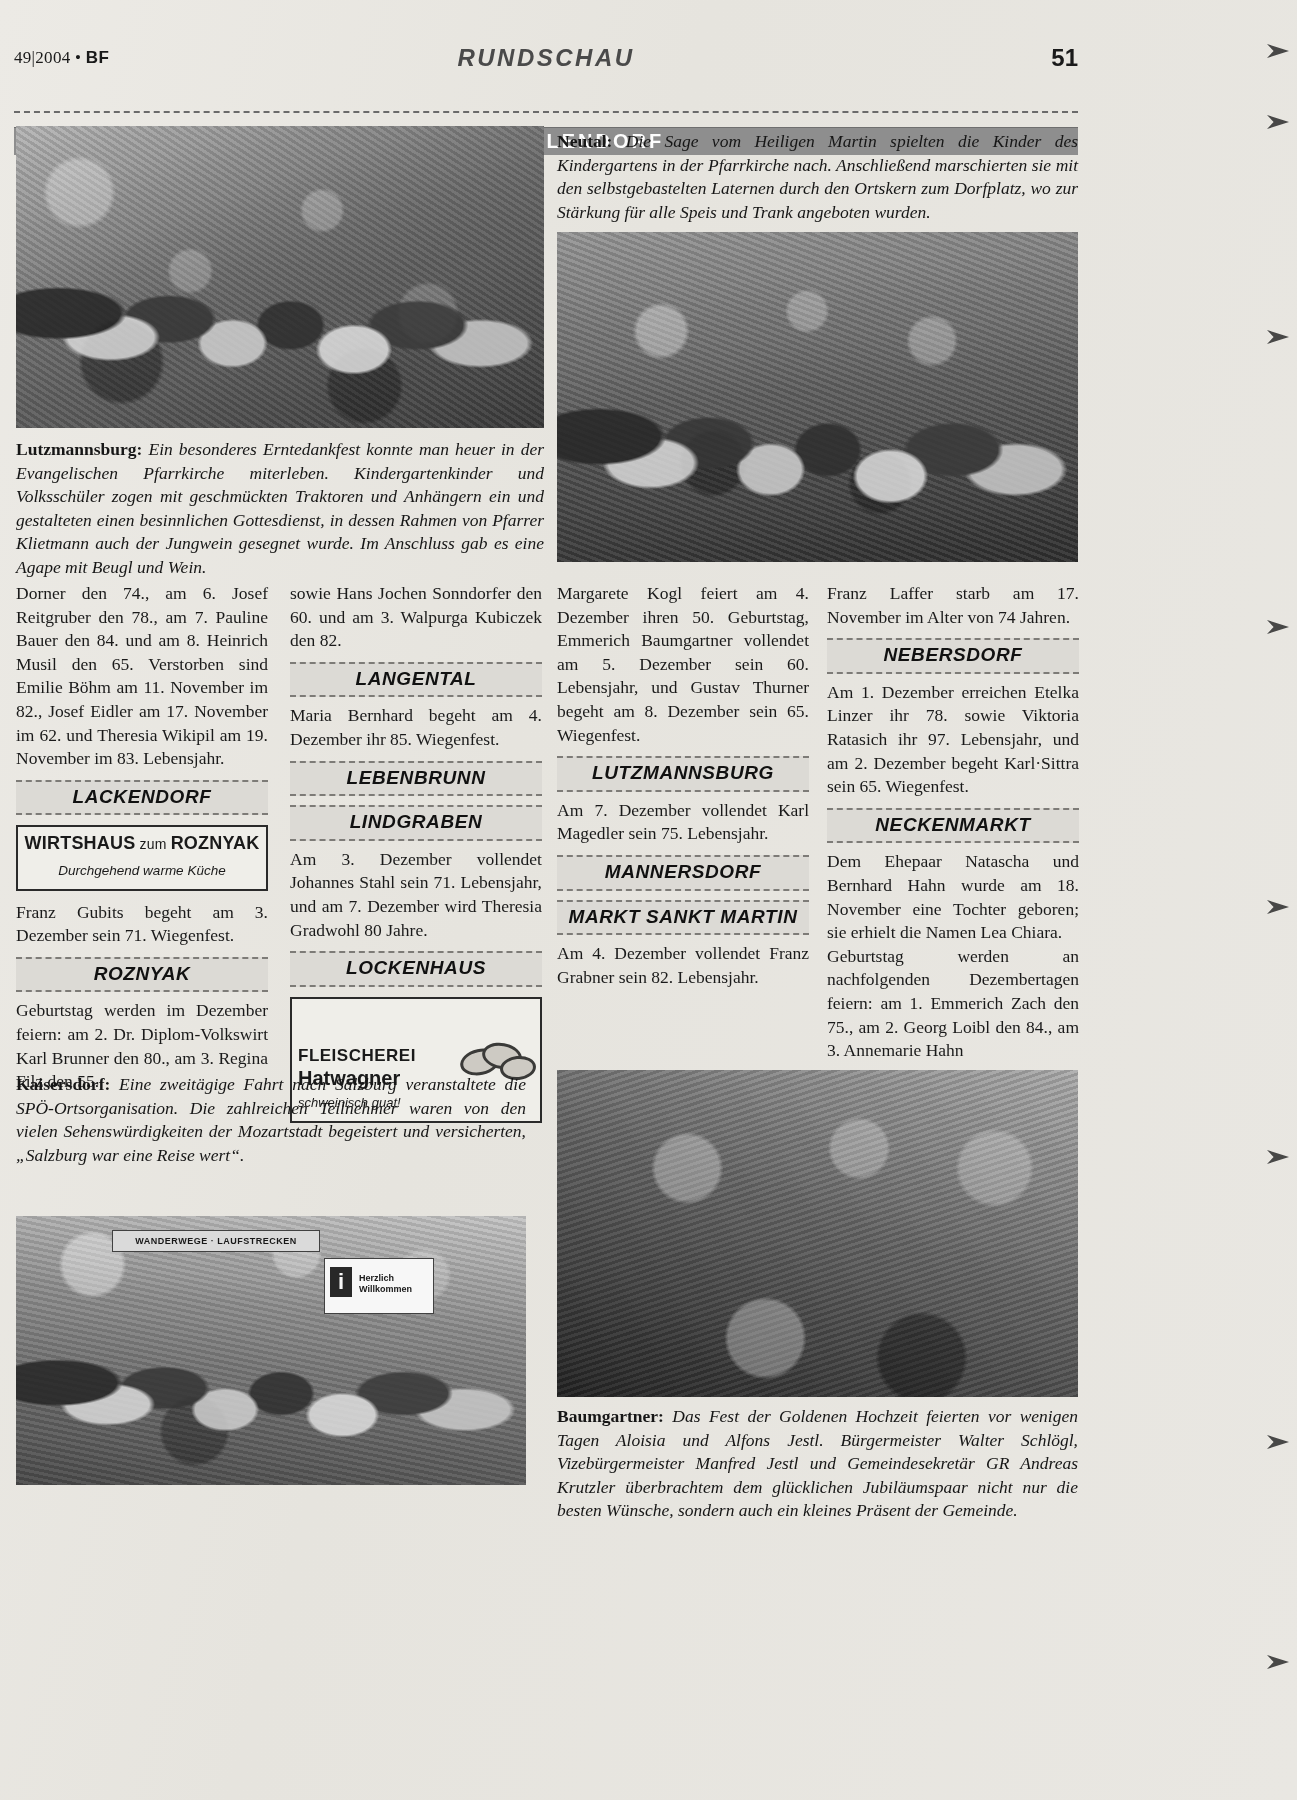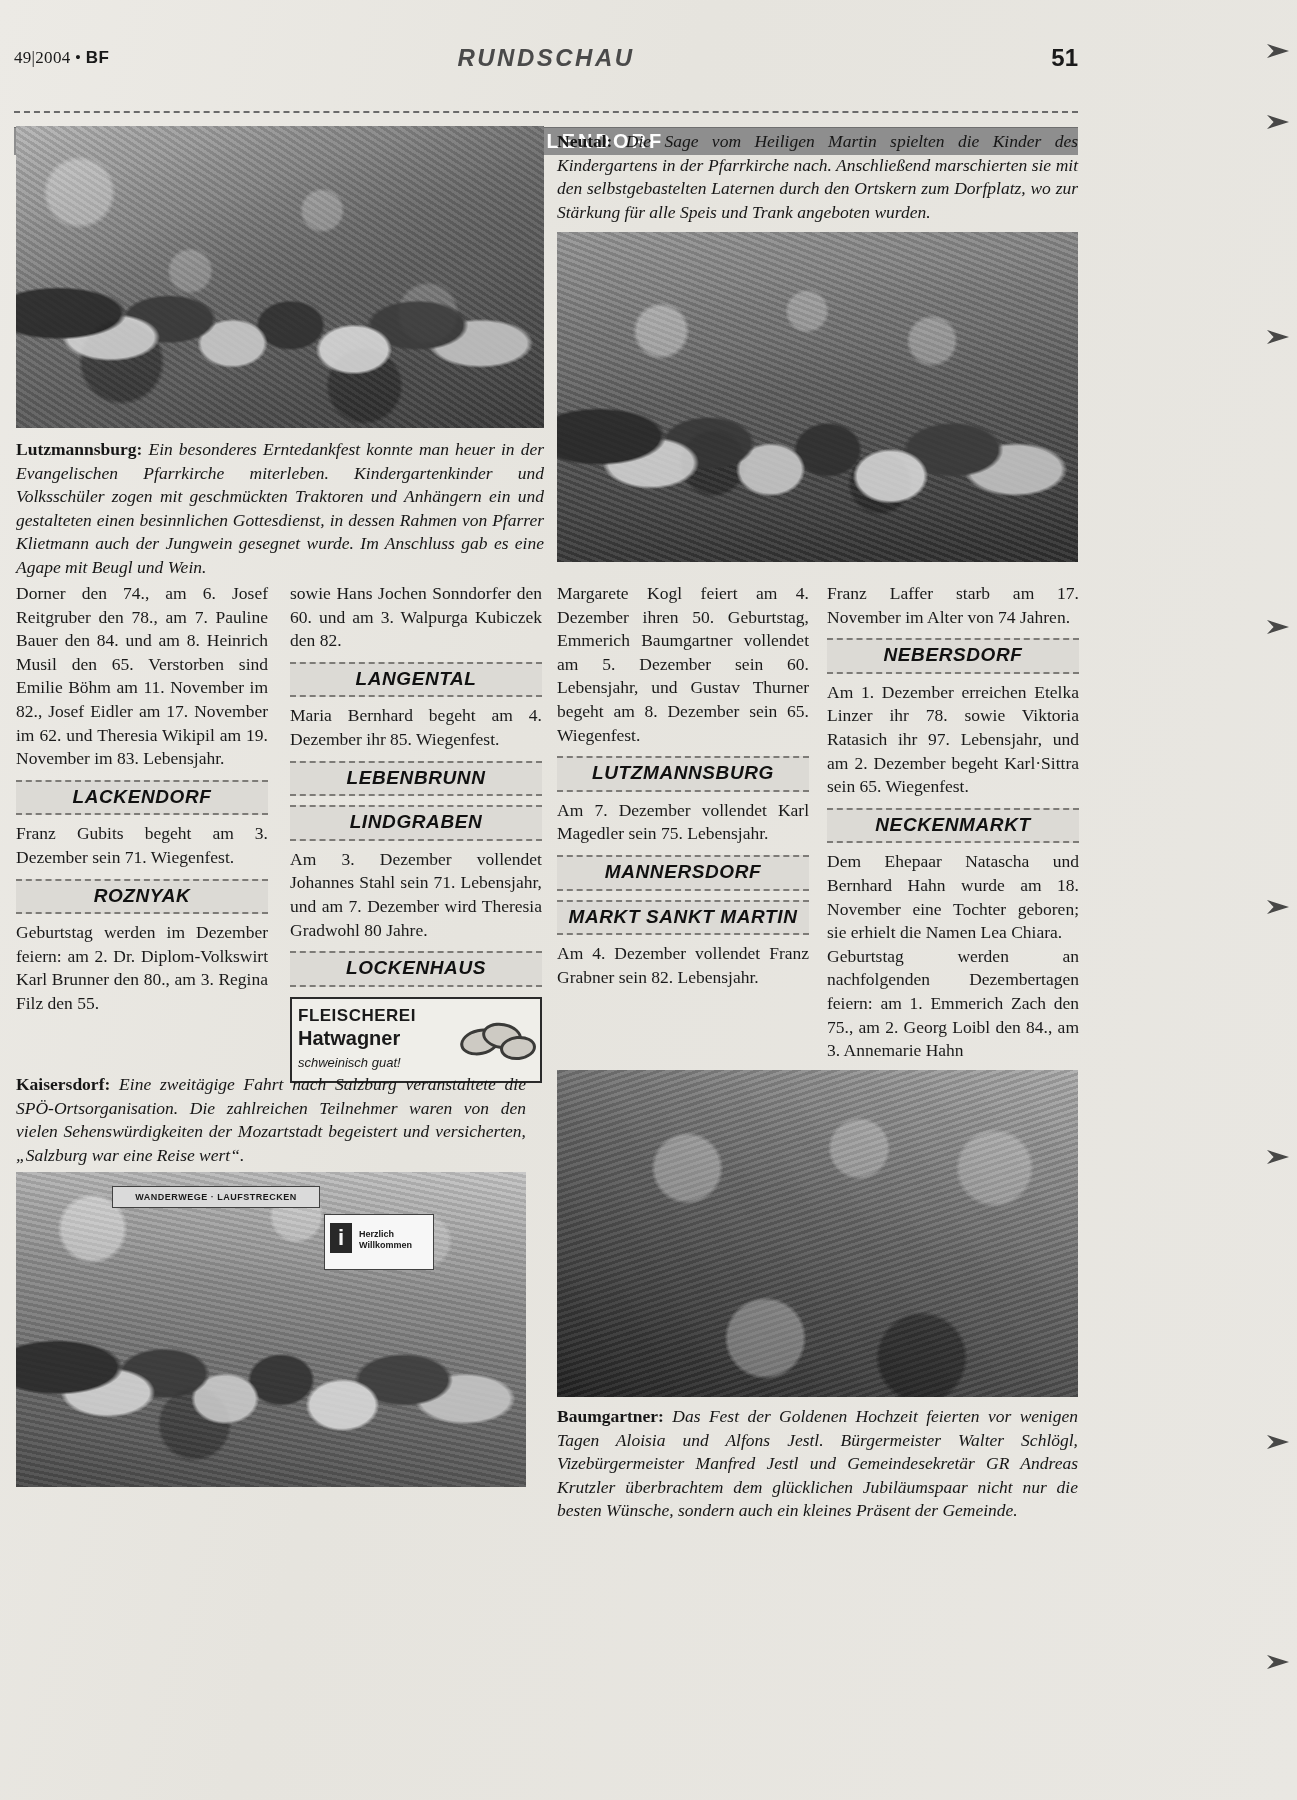--- a/index.html
+++ b/index.html
@@ -140,21 +140,21 @@
   .ad .l1 {
     font-family:"Liberation Sans", sans-serif;
     font-weight:bold; font-size:18px; letter-spacing:.2px;
   }
   .ad .l1 .sm { font-weight:normal; font-size:14px; }
   .ad .l2 {
     font-family:"Liberation Sans", sans-serif;
     font-style:italic; font-size:13.5px; margin-top:2px;
   }
   .ad-flex { display:flex; align-items:center; justify-content:space-between; text-align:left; }
-  .ad-flex .txt .a1 { font-family:"Liberation Sans", sans-serif; font-weight:bold; font-size:17px; letter-spacing:.5px; }
+  .ad-flex .txt .a1 { font-family:"Liberation Sans", sans-serif; font-weight:bold; font-size:17px; letter-spacing:.5px;margin-top:40px; }
   .ad-flex .txt .a2 { font-family:"Liberation Sans", sans-serif; font-weight:bold; font-size:20px; }
   .ad-flex .txt .a3 { font-family:"Liberation Sans", sans-serif; font-style:italic; font-size:13px; }
   .meat {
     width:76px; height:38px; position:relative; flex:0 0 auto;
   }
   .meat .ring {
     position:absolute; border:3px solid #3a3a38; border-radius:50%;
     background:#cdcac3;
   }
   .meat .r1 { width:34px; height:20px; left:2px; top:9px; transform:rotate(-12deg); }
@@ -213,20 +213,26 @@
     <div class="crowd"></div>
   </div>
 
   <div class="cap" style="left:16px; top:438px; width:528px;">
     <b>Lutzmannsburg:</b><span> Ein besonderes Erntedankfest konnte man heuer in der Evangelischen Pfarrkirche miterleben. Kindergartenkinder und Volksschüler zogen mit geschmückten Traktoren und Anhängern ein und gestalteten einen besinnlichen Gottesdienst, in dessen Rahmen von Pfarrer Klietmann auch der Jungwein gesegnet wurde. Im Anschluss gab es eine Agape mit Beugl und Wein.</span>
   </div>
 
   <div class="col" style="left:16px; top:582px; width:252px;">
     <p>Dorner den 74., am 6. Josef Reitgruber den 78., am 7. Pauline Bauer den 84. und am 8. Heinrich Musil den 65. Verstorben sind Emilie Böhm am 11. November im 82., Josef Eidler am 17. November im 62. und Theresia Wikipil am 19. November im 83. Lebensjahr.</p>
     <div class="vhead"><span>LACKENDORF</span></div>
+    <div class="ad">
+      <div class="l1">
+        <span>WIRTSHAUS</span><span class="sm"> zum </span><span>ROZNYAK</span>
+      </div>
+      <div class="l2">Durchgehend warme Küche</div>
+    </div>
     <p>Franz Gubits begeht am 3. Dezember sein 71. Wiegenfest.</p>
     <div class="vhead"><span>ROZNYAK</span></div>
     <p>Geburtstag werden im Dezember feiern: am 2. Dr. Diplom-Volkswirt Karl Brunner den 80., am 3. Regina Filz den 55.</p>
   </div>
 
   <div class="col" style="left:290px; top:582px; width:252px;">
     <p>sowie Hans Jochen Sonndorfer den 60. und am 3. Walpurga Kubiczek den 82.</p>
     <div class="vhead"><span>LANGENTAL</span></div>
     <p>Maria Bernhard begeht am 4. Dezember ihr 85. Wiegenfest.</p>
     <div class="vhead"><span>LEBENBRUNN</span></div>
@@ -262,21 +268,21 @@
     <p>Am 1. Dezember erreichen Etelka Linzer ihr 78. sowie Viktoria Ratasich ihr 97. Lebensjahr, und am 2. Dezember begeht Karl·Sittra sein 65. Wiegenfest.</p>
     <div class="vhead"><span>NECKENMARKT</span></div>
     <p>Dem Ehepaar Natascha und Bernhard Hahn wurde am 18. November eine Tochter geboren; sie erhielt die Namen Lea Chiara.</p>
     <p style="margin-top:0;">Geburtstag werden an nachfolgenden Dezembertagen feiern: am 1. Emmerich Zach den 75., am 2. Georg Loibl den 84., am 3. Annemarie Hahn</p>
   </div>
 
   <div class="cap" style="left:16px; top:1073px; width:510px;">
     <b>Kaisersdorf:</b><span> Eine zweitägige Fahrt nach Salzburg veranstaltete die SPÖ-Ortsorganisation. Die zahlreichen Teilnehmer waren von den vielen Sehenswürdigkeiten der Mozartstadt begeistert und versicherten, „Salzburg war eine Reise wert“.</span>
   </div>
 
-  <div class="photo" style="left:16px; top:1172px; width:510px; height:315px;">
+  <div class="photo" style="left:16px; top:1216px; width:510px; height:269px;">
     <div class="noise" style="background-image:
       radial-gradient(circle at 15% 18%, rgba(255,255,255,.40) 0 6%, rgba(0,0,0,0) 7%),
       radial-gradient(circle at 55% 14%, rgba(255,255,255,.30) 0 6%, rgba(0,0,0,0) 7%),
       radial-gradient(circle at 80% 22%, rgba(255,255,255,.22) 0 5%, rgba(0,0,0,0) 6%),
       radial-gradient(circle at 35% 80%, rgba(0,0,0,.30) 0 8%, rgba(0,0,0,0) 9%),
       repeating-linear-gradient(12deg, rgba(0,0,0,.09) 0 3px, rgba(255,255,255,.06) 3px 6px),
       linear-gradient(185deg,#c9c6bf 0%, #8e8b85 38%, #4b4a46 100%);"></div>
     <div class="crowd"></div>
 
     <div class="info-i" style="left:96px; top:14px; width:206px; height:20px; background:#d9d6cf;">

